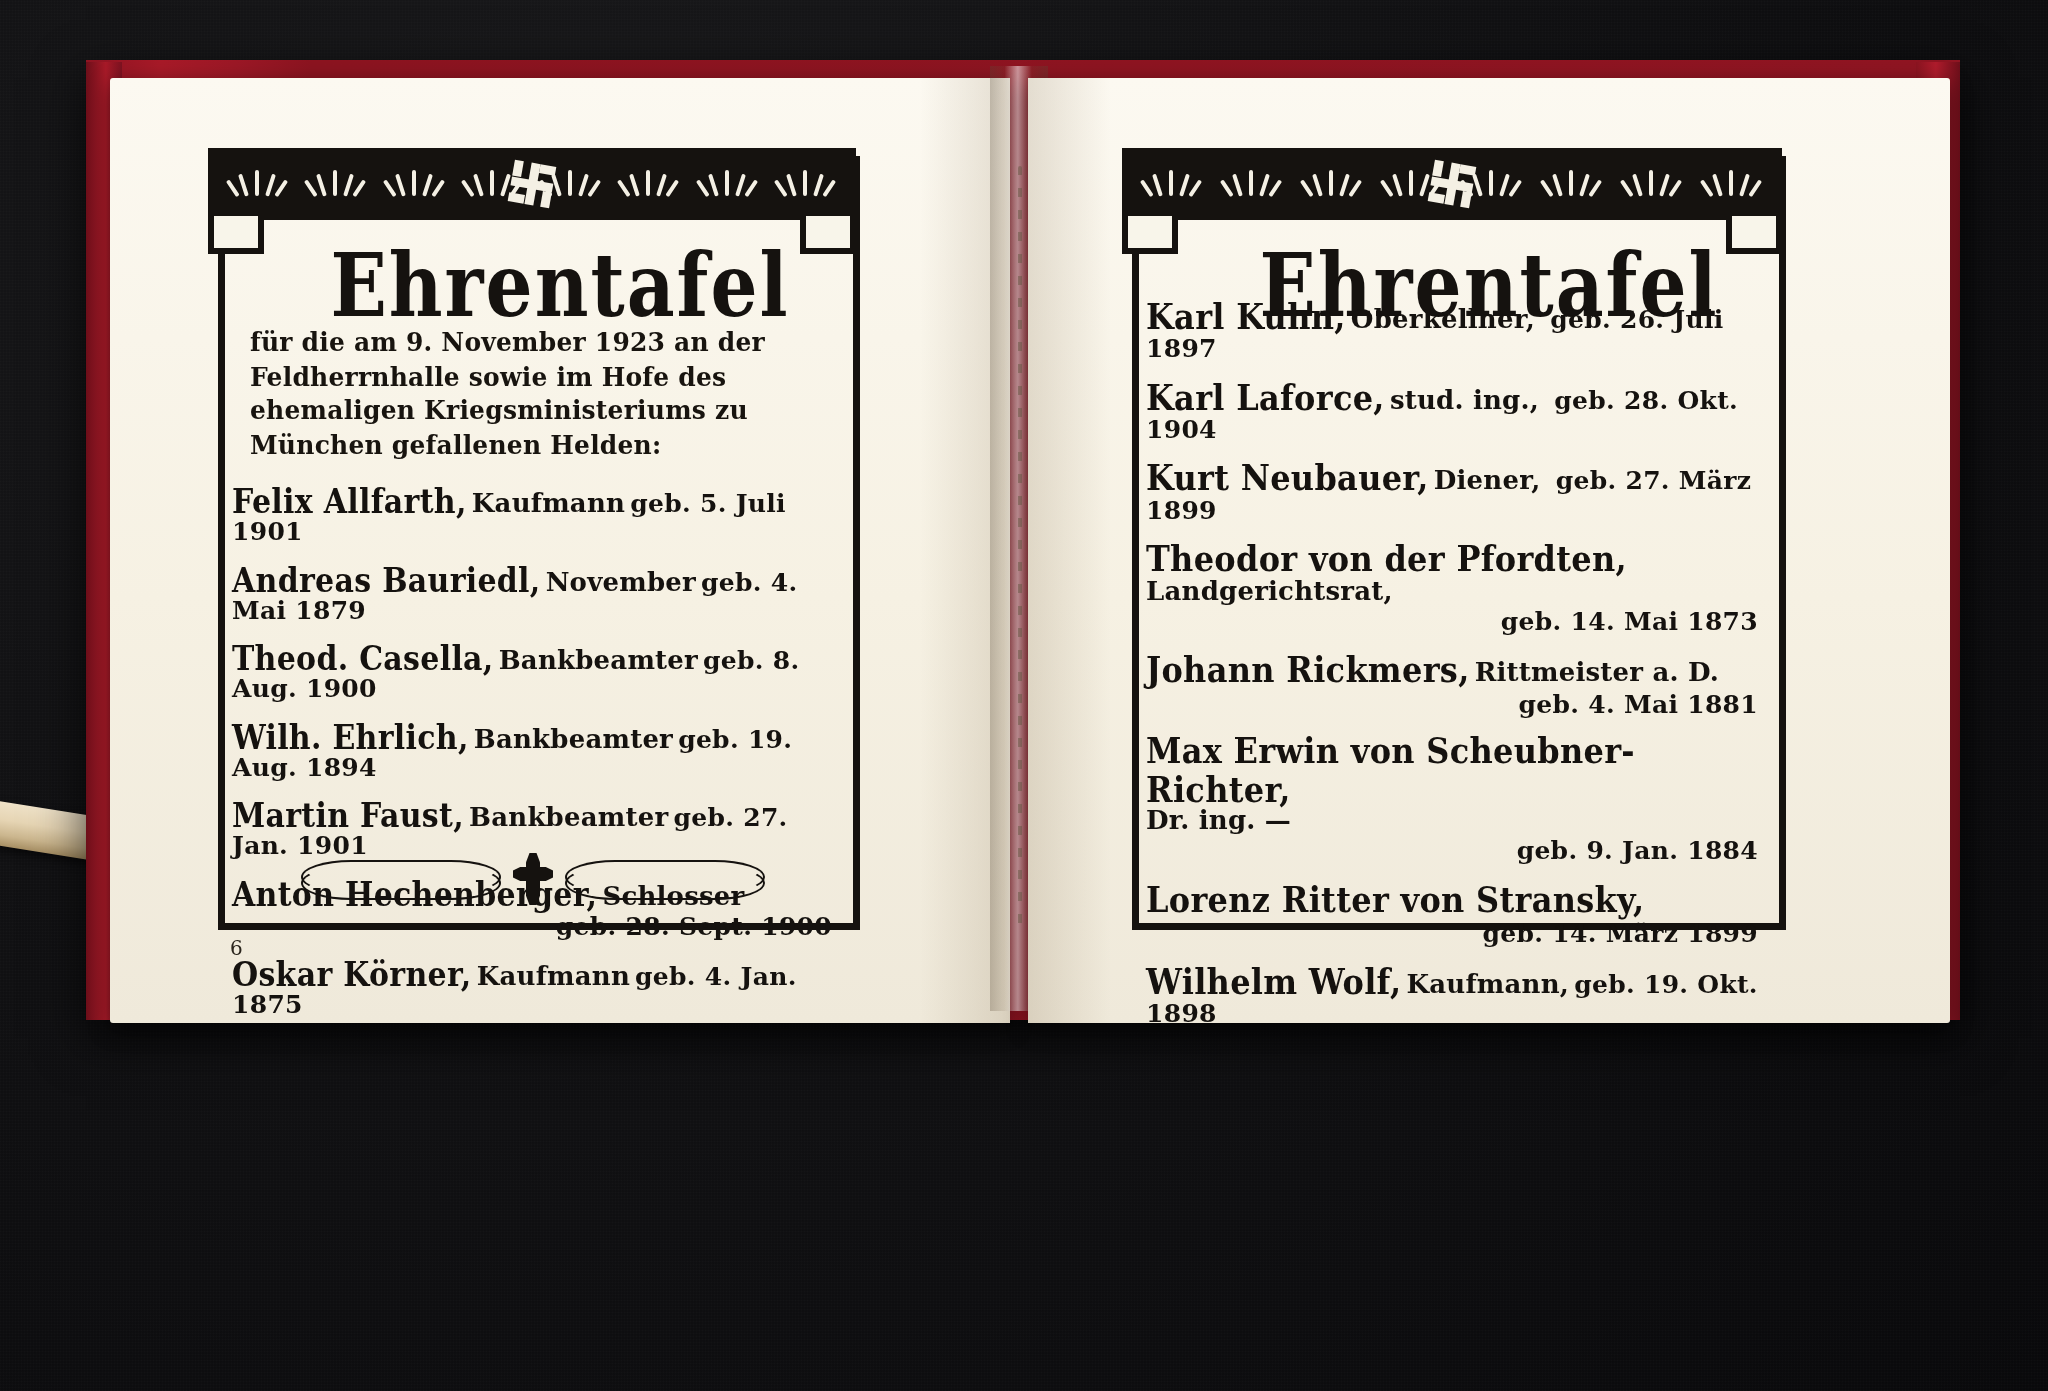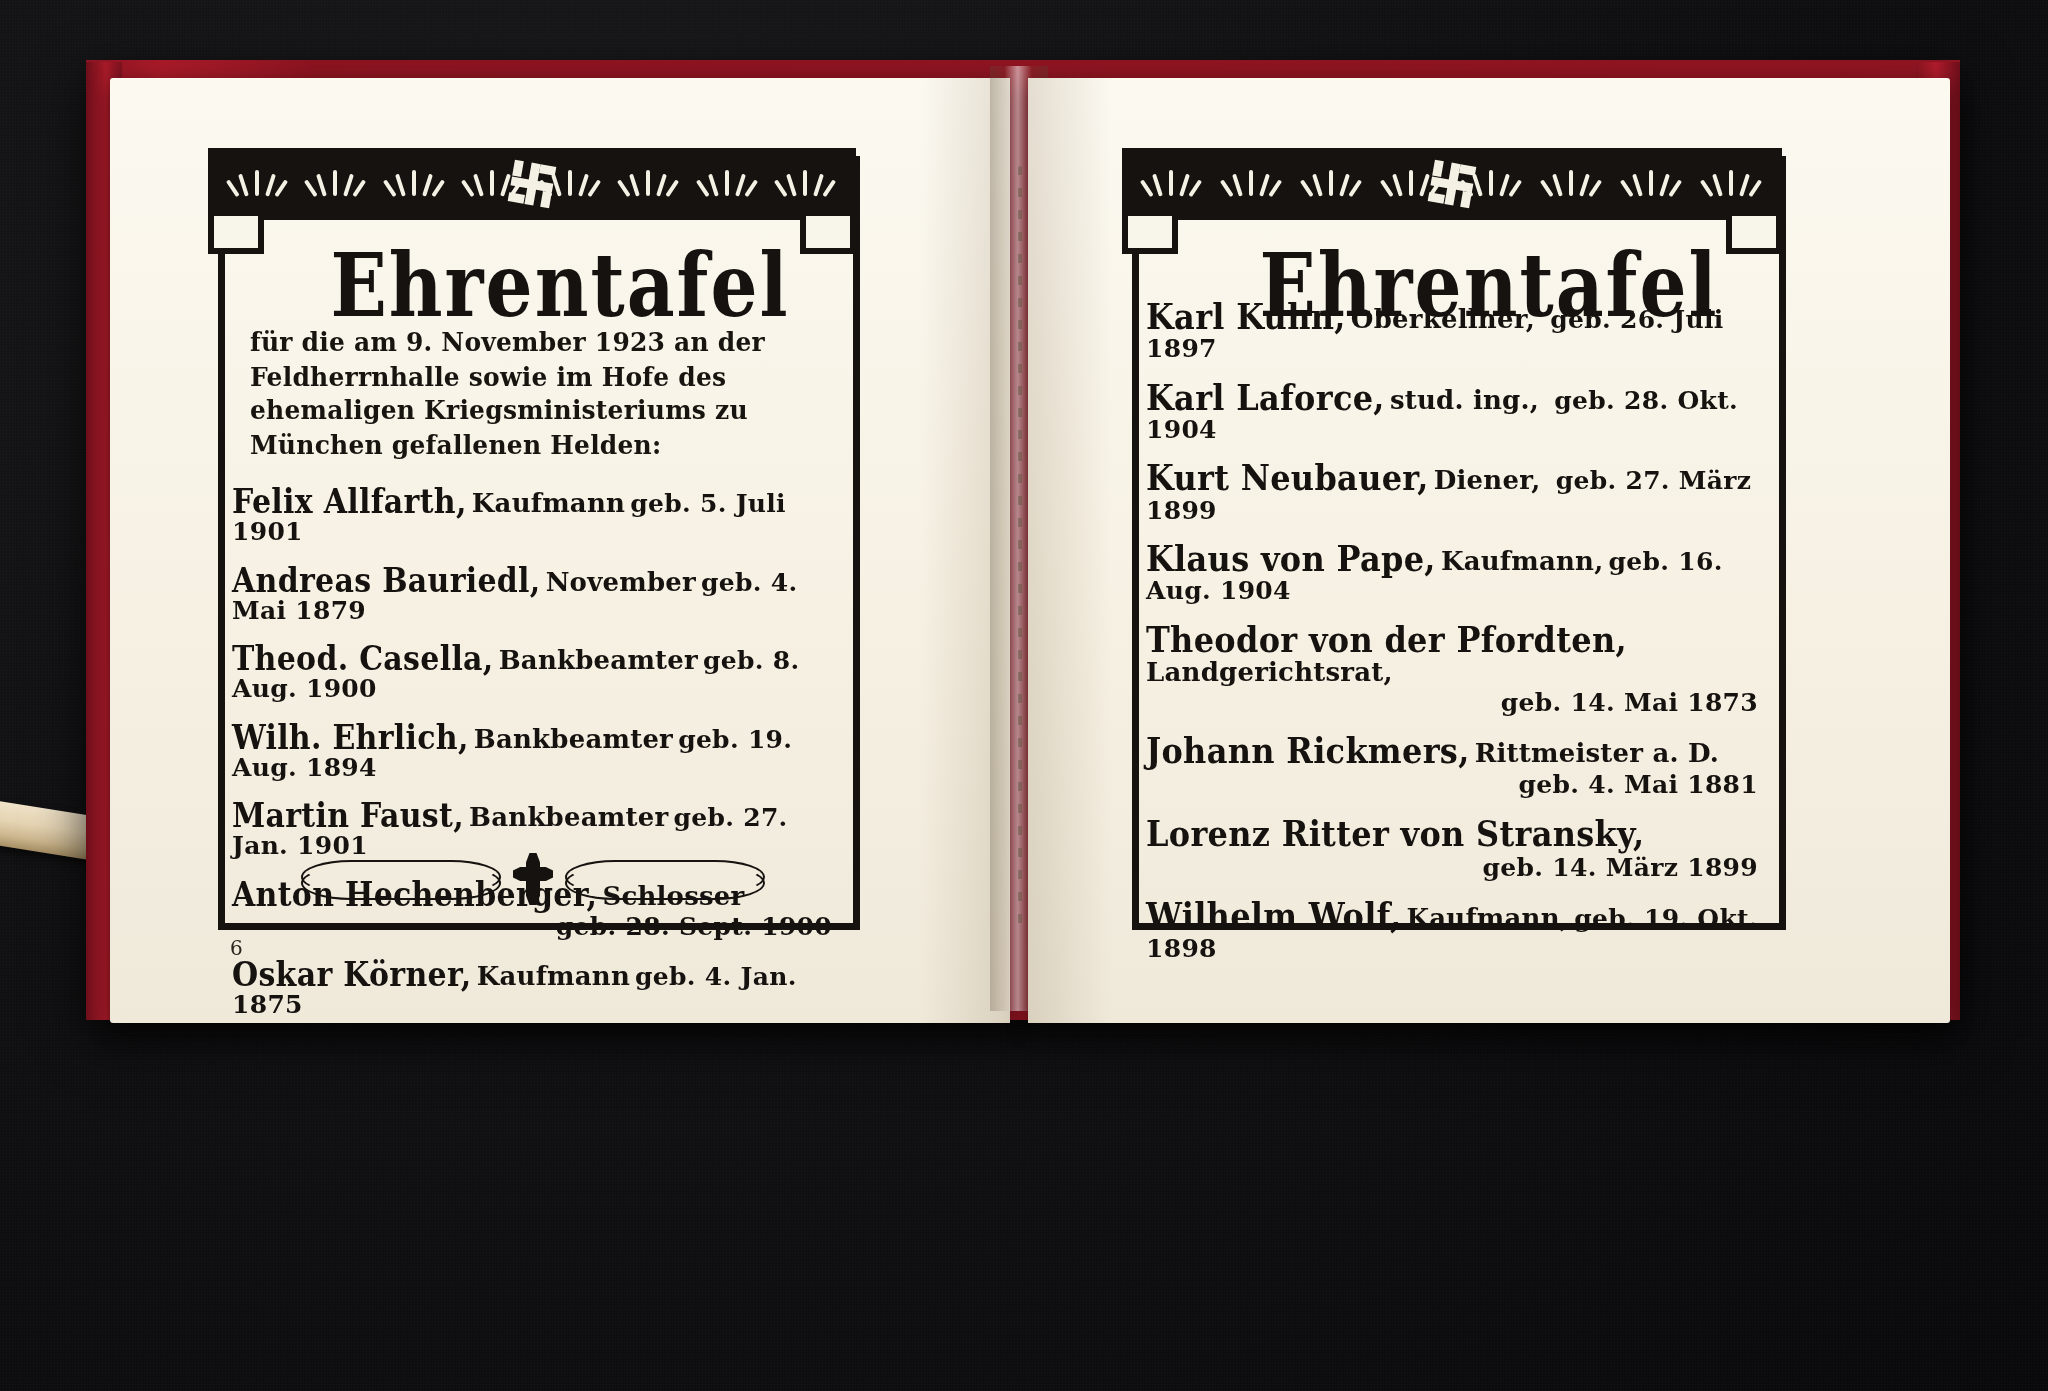--- a/index.html
+++ b/index.html
@@ -559,36 +559,36 @@
         <span class="role">stud. ing.,</span>
         &nbsp;
         <span class="dob">geb. 28. Okt. 1904</span>
       </div>
       <div class="entry wide">
         <span class="nm">Kurt Neubauer,</span>
         <span class="role">Diener,</span>
         &nbsp;
         <span class="dob">geb. 27. März 1899</span>
       </div>
-      <div class="entry wide">
-        <span class="nm">Klaus von Pape,</span>
-        <span class="role">Kaufmann,</span>
-        <span class="dob">geb. 16. Aug. 1904</span>
-      </div>
       <div class="entry wide two-line">
         <span class="nm">Theodor von der Pfordten,</span>
         <span class="role">Landgerichtsrat,</span>
         <span class="dob">geb. 14. Mai 1873</span>
       </div>
       <div class="entry wide two-line">
         <span class="nm">Johann Rickmers,</span>
         <span class="role">Rittmeister a. D.</span>
         <span class="dob">geb. 4. Mai 1881</span>
       </div>
       <div class="entry wide two-line">
+        <span class="nm">Max Erwin von Scheubner-Richter,</span>
+        <span class="role">Dr. ing. —</span>
+        <span class="dob">geb. 9. Jan. 1884</span>
+      </div>
+      <div class="entry wide two-line">
         <span class="nm">Lorenz Ritter von Stransky,</span>
         <span class="role"></span>
         <span class="dob">geb. 14. März 1899</span>
       </div>
       <div class="entry wide">
         <span class="nm">Wilhelm Wolf,</span>
         <span class="role">Kaufmann,</span>
         <span class="dob">geb. 19. Okt. 1898</span>
       </div>
     </div>

